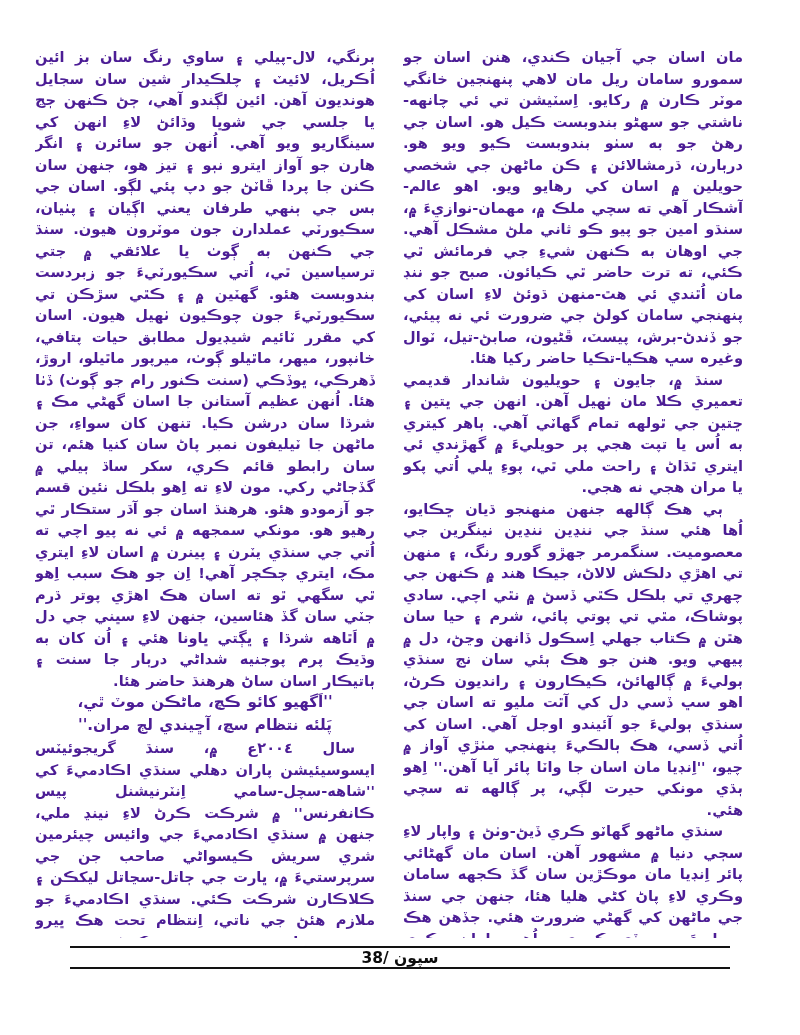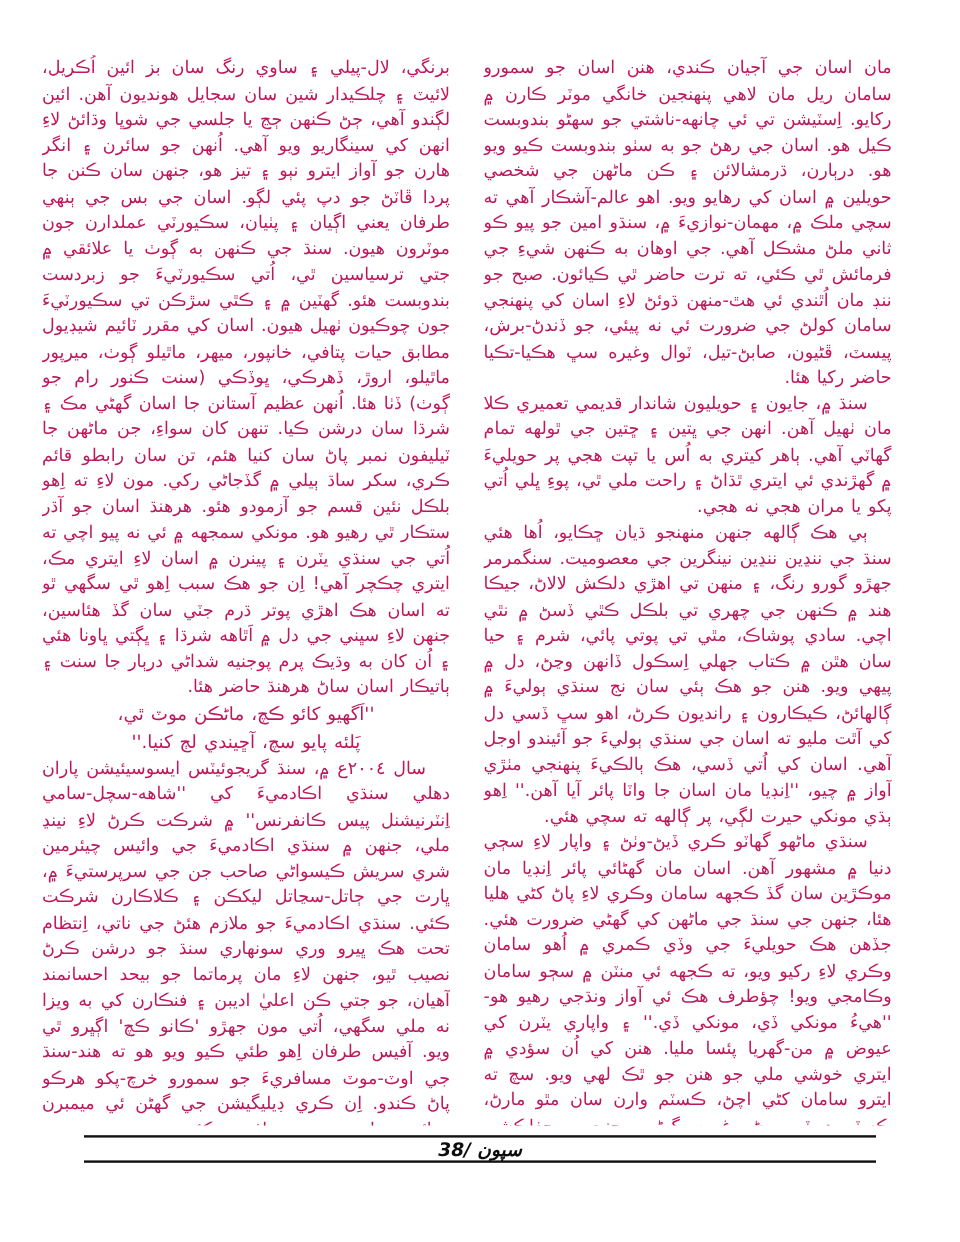--- a/index.html
+++ b/index.html
@@ -36,24 +36,24 @@
     flex: 0 0 340px;
     overflow: hidden;
   }
   .col p {
     margin: 0;
     direction: rtl;
     unicode-bidi: embed;
     text-align: justify;
     text-align-last: right;
     font-size: 14.6px;
-    font-weight: 400;
+    font-weight: 700;
     line-height: 21.5px;
     word-spacing: 1px;
-    color: #be185d;
+    color: #4c1d95;
   }
   .col p.indent { text-indent: 20px; }
   .verse-intro {
     text-indent: 20px !important;
     text-align: right !important;
   }
   .verse-line {
     text-align: right;
     text-align-last: center !important;
     font-size: 15.2px !important;
@@ -68,21 +68,20 @@
   .footer .rule {
     height: 0;
     border-top: 2.5px solid #121212;
   }
   .footer .label-row {
     height: 19px;
     display: flex;
     align-items: center;
     justify-content: center;
     direction: rtl;
-    font-style: italic;
   }
   .footer .label-row .label {
     font-size: 15.5px;
     font-weight: 700;
     line-height: 18px;
     color: #0d0d0d;
     direction: rtl;
     unicode-bidi: embed;
   }
 </style>
@@ -97,21 +96,21 @@
       <p>مان اسان جي آجيان ڪندي، هنن اسان جو سمورو سامان ريل مان لاهي پنهنجين خانگي موٽر ڪارن ۾ رکايو. اِسٽيشن تي ئي چانهه-ناشتي جو سهڻو بندوبست ڪيل هو. اسان جي رهڻ جو به سٺو بندوبست ڪيو ويو هو. درٻارن، ڌرمشالائن ۽ ڪن ماڻهن جي شخصي حويلين ۾ اسان کي رهايو ويو. اهو عالم-آشڪار آهي ته سچي ملڪ ۾، مهمان-نوازيءَ ۾، سنڌو امين جو پيو ڪو ثاني ملڻ مشڪل آهي. جي اوهان به ڪنهن شيءِ جي فرمائش ٿي ڪئي، ته ترت حاضر ٿي ڪيائون. صبح جو ننڊ مان اُٿندي ئي هٿ-منهن ڌوئڻ لاءِ اسان کي پنهنجي سامان کولڻ جي ضرورت ئي نه پيئي، جو ڏندڻ-برش، پيسٽ، ڦڻيون، صابڻ-تيل، ٽوال وغيره سڀ هڪيا-تڪيا حاضر رکيا هئا.</p>
       <p class="indent">سنڌ ۾، جايون ۽ حويليون شاندار قديمي تعميري ڪلا مان ٺهيل آهن. انهن جي ڀتين ۽ ڇتين جي ٿولهه تمام گهاٽي آهي. ٻاهر کيتري به اُس يا تپت هجي پر حويليءَ ۾ گهڙندي ئي ايتري ٿڌاڻ ۽ راحت ملي ٿي، پوءِ ڀلي اُتي پکو يا مران هجي نه هجي.</p>
       <p class="indent">ٻي هڪ ڳالهه جنهن منهنجو ڌيان ڇڪايو، اُها هئي سنڌ جي ننڍين ننڍين نينگرين جي معصوميت. سنگمرمر جهڙو گورو رنگ، ۽ منهن تي اهڙي دلڪش لالاڻ، جيڪا هند ۾ ڪنهن جي چهري تي بلڪل ڪٿي ڏسڻ ۾ نٿي اچي. سادي پوشاڪ، مٿي تي پوتي پائي، شرم ۽ حيا سان هٿن ۾ ڪتاب جهلي اِسڪول ڏانهن وڃڻ، دل ۾ پيهي ويو. هنن جو هڪ ٻئي سان نج سنڌي ٻوليءَ ۾ ڳالهائڻ، ڪيڪارون ۽ رانديون ڪرڻ، اهو سڀ ڏسي دل کي آٿت مليو ته اسان جي سنڌي ٻوليءَ جو آئيندو اوجل آهي. اسان کي اُتي ڏسي، هڪ ٻالڪيءَ پنهنجي مٺڙي آواز ۾ چيو، ''اِنڊيا مان اسان جا واٽا پائر آيا آهن.'' اِهو ٻڌي مونکي حيرت لڳي، پر ڳالهه ته سچي هئي.</p>
       <p class="indent">سنڌي ماڻهو گهاٽو ڪري ڏيڻ-وٺڻ ۽ واپار لاءِ سڄي دنيا ۾ مشهور آهن. اسان مان گهڻائي پائر اِنڊيا مان موڪڙين سان گڏ ڪجهه سامان وڪري لاءِ پاڻ کڻي هليا هئا، جنهن جي سنڌ جي ماڻهن کي گهڻي ضرورت هئي. جڏهن هڪ حويليءَ جي وڏي ڪمري ۾ اُهو سامان وڪري لاءِ رکيو ويو، ته ڪجهه ئي منٽن ۾ سڄو سامان وڪامجي ويو! چؤطرف هڪ ئي آواز ونڌجي رهيو هو- ''هيءُ مونکي ڏي، مونکي ڏي.'' ۽ واپاري يٽرن کي عيوض ۾ من-گهريا پئسا مليا. هنن کي اُن سؤدي ۾ ايتري خوشي ملي جو هنن جو ٿڪ لهي ويو. سچ ته ايترو سامان کڻي اچڻ، ڪسٽم وارن سان مٿو مارڻ، ڪسٽم ڊيوٽي ڀرڻ وغيره، گهڻي محنت ۽ جفاڪشي وارو ڪم هو.</p>
 
     </div>
 
     <div class="col">
       <p>برنگي، لال-پيلي ۽ ساوي رنگ سان بز ائين اُڪريل، لائيٽ ۽ چلڪيدار شين سان سجايل هونديون آهن. ائين لڳندو آهي، ڄڻ ڪنهن ڄڃ يا جلسي جي شوڀا وڌائڻ لاءِ انهن کي سينگاريو ويو آهي. اُنهن جو سائرن ۽ انگر هارن جو آواز ايترو نٻو ۽ تيز هو، جنهن سان ڪنن جا پردا ڦاٽڻ جو دپ پئي لڳو. اسان جي بس جي ٻنهي طرفان يعني اڳيان ۽ پٺيان، سڪيورٽي عملدارن جون موٽرون هيون. سنڌ جي ڪنهن به ڳوٺ يا علائقي ۾ جتي ترسياسين ٿي، اُتي سڪيورٽيءَ جو زبردست بندوبست هئو. گهٽين ۾ ۽ ڪٿي سڙڪن تي سڪيورٽيءَ جون چوڪيون ٺهيل هيون. اسان کي مقرر ٽائيم شيڊيول مطابق حيات پتافي، خانپور، ميهر، ماٿيلو ڳوٺ، ميرپور ماٿيلو، اروڙ، ڏهرڪي، ڀوڏڪي (سنت ڪنور رام جو ڳوٺ) ڏٺا هئا. اُنهن عظيم آستانن جا اسان گهڻي مڪ ۽ شرڌا سان درشن ڪيا. تنهن کان سواءِ، جن ماڻهن جا ٽيليفون نمبر پاڻ سان کنيا هئم، تن سان رابطو قائم ڪري، سکر ساڌ ٻيلي ۾ گڏجاڻي رکي. مون لاءِ ته اِهو بلڪل نئين قسم جو آزمودو هئو. هرهنڌ اسان جو آڌر ستڪار ٿي رهيو هو. مونکي سمجهه ۾ ئي نه پيو اچي ته اُتي جي سنڌي يٽرن ۽ پينرن ۾ اسان لاءِ ايتري مڪ، ايتري چڪچر آهي! اِن جو هڪ سبب اِهو ٿي سگهي ٿو ته اسان هڪ اهڙي پوتر ڌرم جٽي سان گڏ هئاسين، جنهن لاءِ سڀني جي دل ۾ اَٿاهه شرڌا ۽ ڀڳتي ڀاونا هئي ۽ اُن کان به وڌيڪ پرم پوجنيه شداڻي درٻار جا سنت ۽ ٻاتيڪار اسان ساڻ هرهنڌ حاضر هئا.</p>
       <p class="verse-line">''اَگهيو کائو ڪچ، ماڻڪن موٽ ٿي،</p>
-      <p class="verse-line">پَلئه پايو سچ، آڇيندي لڄ کنيا.''</p>
+      <p class="verse-line">پَلئه نتظام سچ، آڇيندي لڄ مران.''</p>
       <p class="indent">سال ٢٠٠٤ع ۾، سنڌ گريجوئيٽس ايسوسيئيشن پاران دهلي سنڌي اڪادميءَ کي ''شاهه-سچل-سامي اِنٽرنيشنل پيس ڪانفرنس'' ۾ شرڪت ڪرڻ لاءِ نينڍ ملي، جنهن ۾ سنڌي اڪادميءَ جي وائيس چيئرمين شري سريش ڪيسواڻي صاحب جن جي سرپرستيءَ ۾، ڀارت جي ڄاتل-سڃاتل ليکڪن ۽ ڪلاڪارن شرڪت ڪئي. سنڌي اڪادميءَ جو ملازم هئڻ جي ناتي، اِنتظام تحت هڪ ڀيرو وري سونهاري سنڌ جو درشن ڪرڻ نصيب ٿيو، جنهن لاءِ مان پرماتما جو بيحد احسانمند آهيان، جو جتي ڪن اعليٰ اديبن ۽ فنڪارن کي به ويزا نه ملي سگهي، اُتي مون جهڙو 'ڪانو ڪچ' اڳڀرو ٿي ويو. آفيس طرفان اِهو طئي ڪيو ويو هو ته هند-سنڌ جي اوٽ-موٽ مسافريءَ جو سمورو خرچ-پکو هرڪو پاڻ ڪندو. اِن ڪري ڊيليگيشن جي گهڻن ئي ميمبرن هوائي جهاز رستي مسافري ڪئي. مون ۽ منهنجي ساٿي پروين انواڻيءَ جيڪو مون سان گڏ سنڌي اڪادميءَ ۾ ڪم ڪندو آهي - ٻنهي لاهور بس سيوا ذريعي (جيڪا اُن وقت ئي چالو ٿي هئي)، سنڌ وڃڻ جو فيصلو ڪيو. اسان ٻنهي دهلي گيٽ وٽ ٺهيل ''دهلي ٽرانسپورٽ ڪارپوريشن'' جي دفتر ۾ وڃي، پنهنجو-پنهنجو</p>
     </div>
 
   </div>
 
   <div class="footer">
     <div class="rule"></div>
     <div class="label-row">
       <span class="label">سپون /38</span>
     </div>

